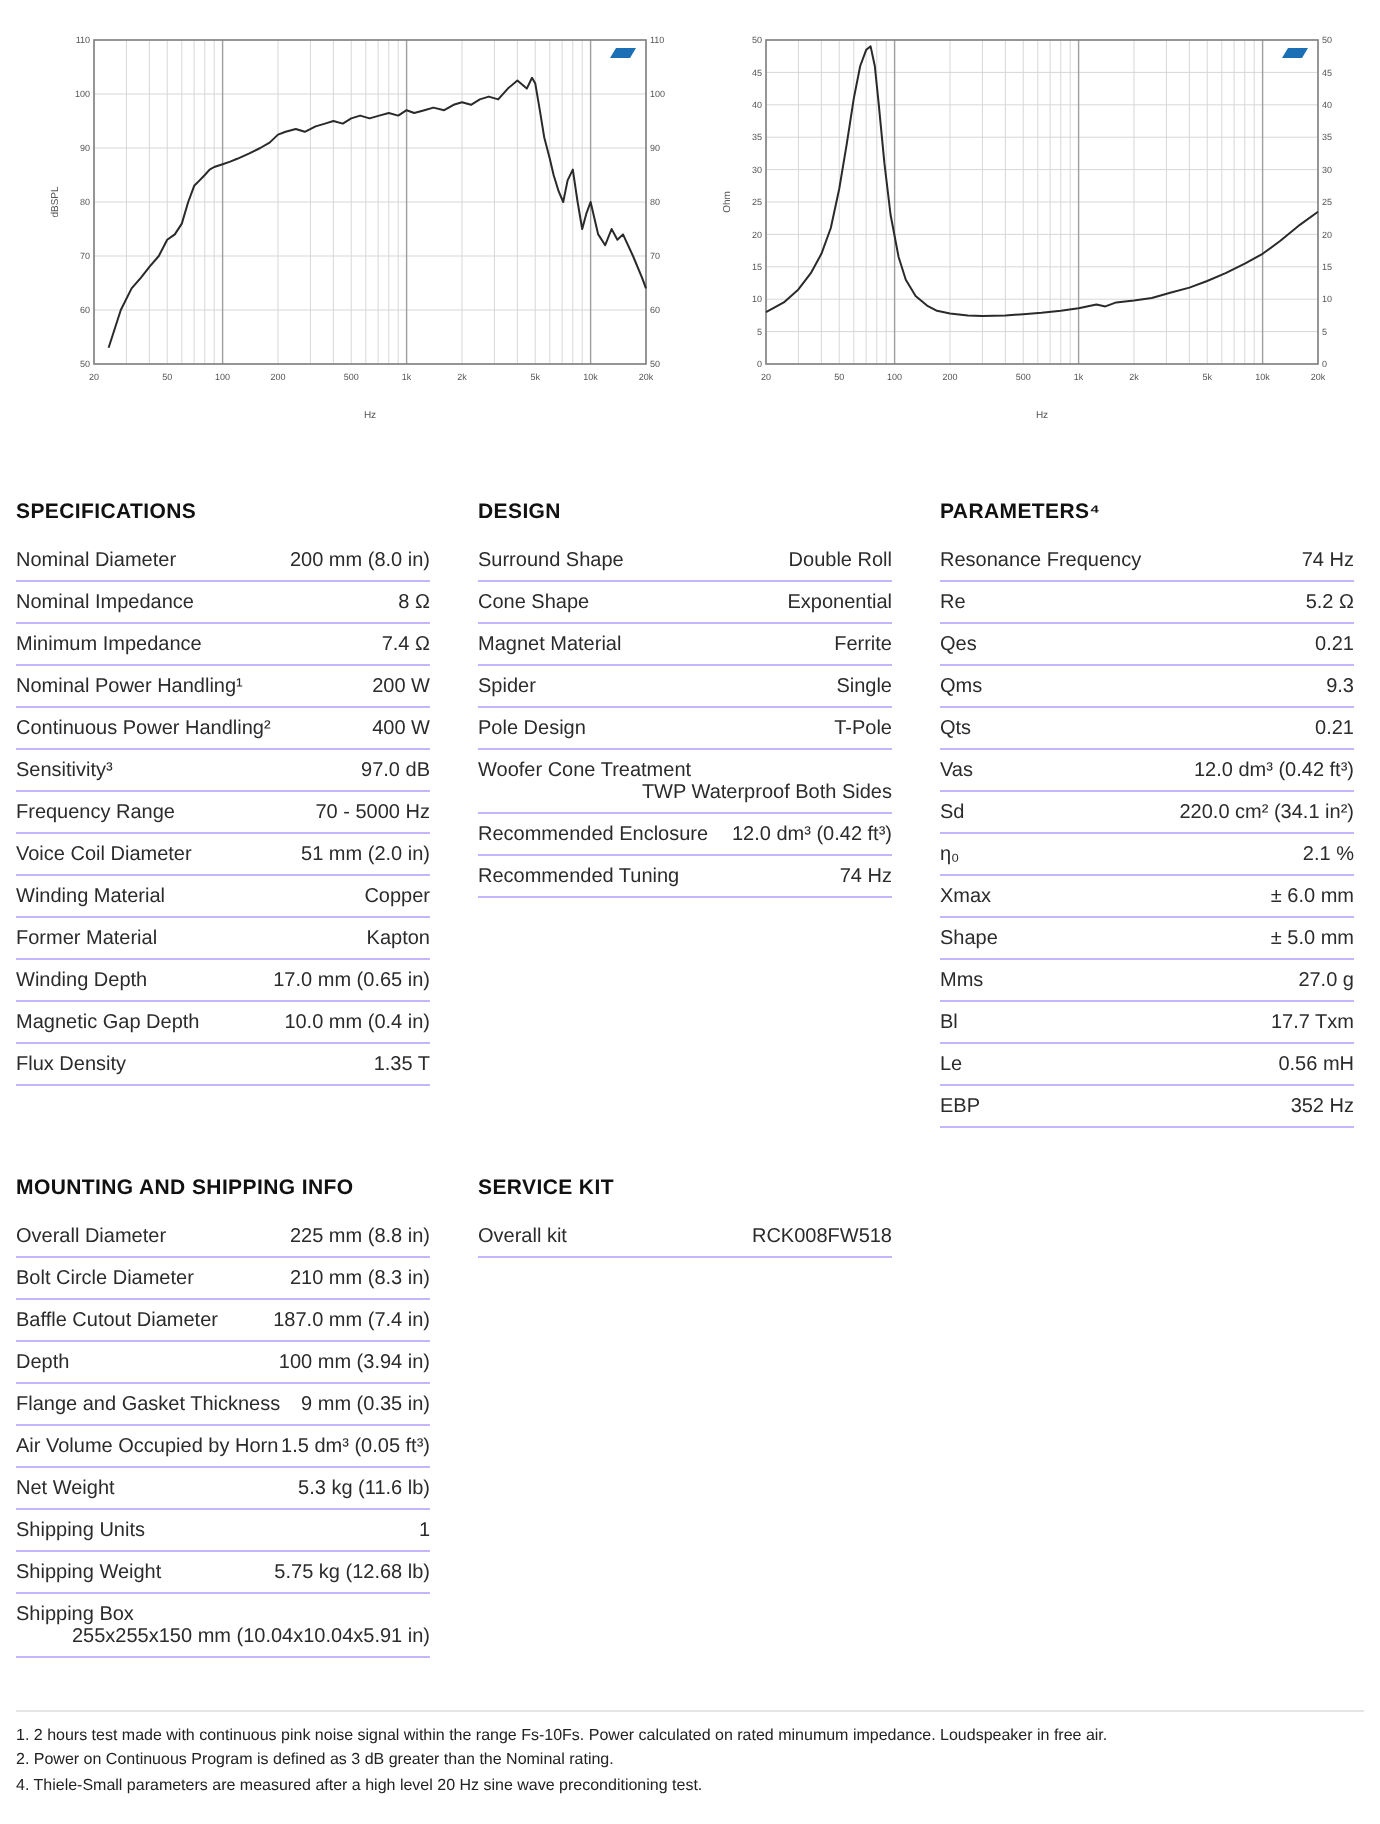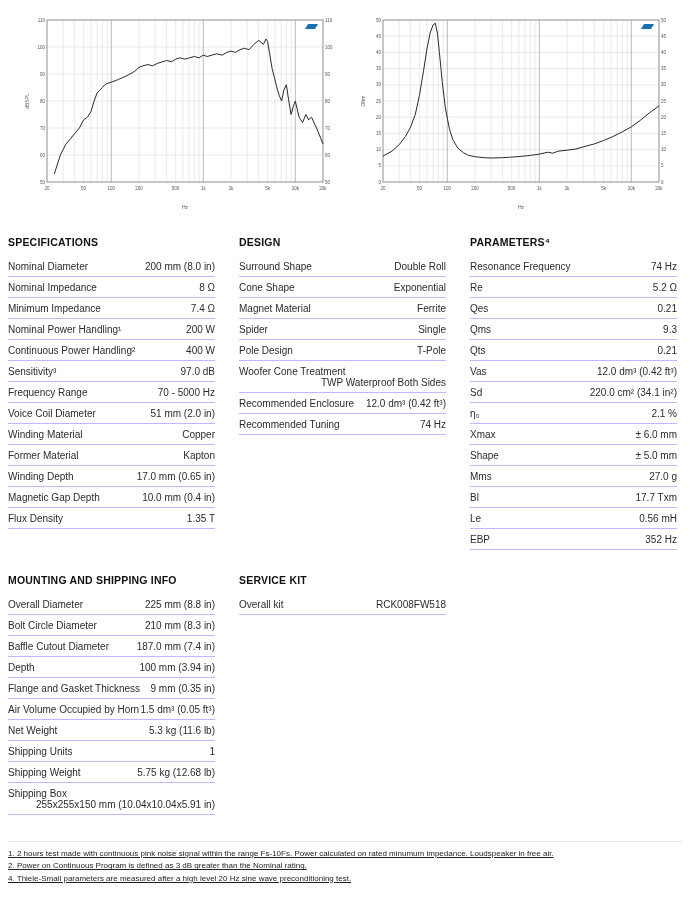--- a/index.html
+++ b/index.html
@@ -5,35 +5,35 @@
   html,body{margin:0;padding:0;}
   body{
     width:690px;height:912px;background:#ffffff;overflow:hidden;
     font-family:"Liberation Sans","DejaVu Sans",sans-serif;color:#222;
     position:relative;
   }
   .charts{display:flex;justify-content:center;gap:24px;padding-top:14px;}
   .chart{width:312px;height:198px;}
   .tables{
     display:grid;grid-template-columns:repeat(3,207px);
-    column-gap:16px;row-gap:34px;padding:0 8px;margin-top:24px;gap:24px;
+    column-gap:16px;row-gap:34px;padding:0 8px;margin-top:38px;gap:24px;
   }
   section{min-width:0;}
   .sec-title{
     font-size:10.5px;font-weight:bold;letter-spacing:.2px;color:#111;
     margin:0 0 8px 0;
   }
   .row{
     display:flex;flex-wrap:wrap;align-items:baseline;
     border-bottom:1px solid #c4b5fd;padding:5px 0 4px;font-size:10px;
   }
   .row .lbl{color:#2b2b2b;}
   .row .val{margin-left:auto;text-align:right;color:#2b2b2b;}
   .footnotes{margin:26px 8px 0;border-top:1px solid #e5e5e5;padding-top:6px;}
-  .fn{font-size:8px;line-height:1.55;color:#222;text-decoration:underline;}
+  .fn{font-size:8px;line-height:1.55;color:#222;}
 </style>
 </head>
 <body>
 
 <div class="charts">
   <div class="chart" id="chart-0"><svg viewBox="0 0 312 198" width="312" height="198">
         <line x1="26" y1="168" x2="302" y2="168" stroke="#d7d7d7" stroke-width="0.5"></line>
         <line x1="26" y1="141" x2="302" y2="141" stroke="#d7d7d7" stroke-width="0.5"></line>
         <line x1="26" y1="114" x2="302" y2="114" stroke="#d7d7d7" stroke-width="0.5"></line>
         <line x1="26" y1="87" x2="302" y2="87" stroke="#d7d7d7" stroke-width="0.5"></line>

